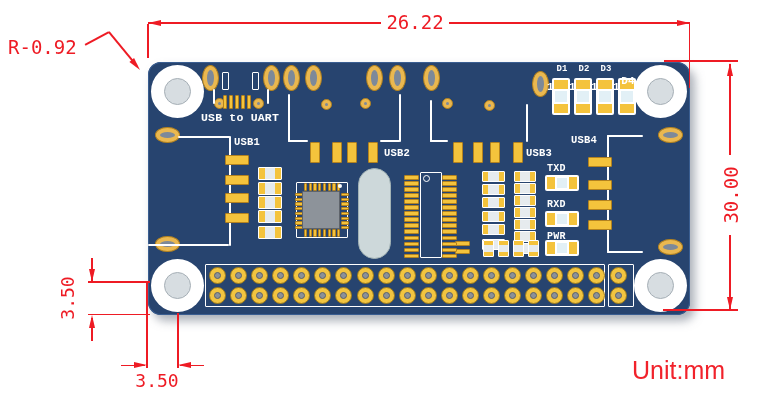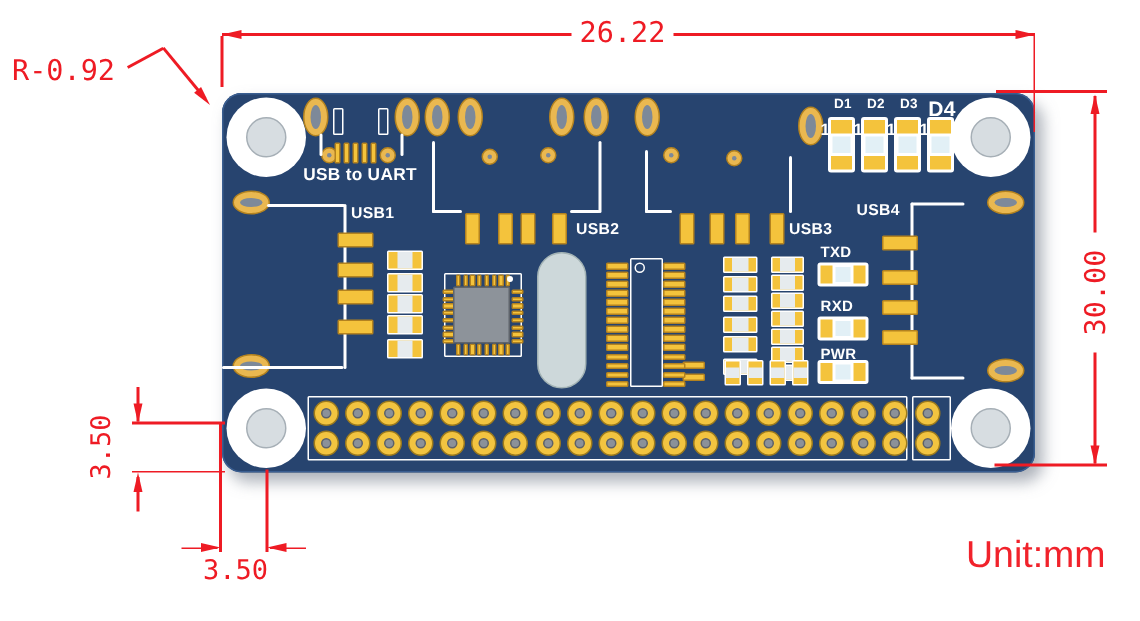--- a/index.html
+++ b/index.html
@@ -25,29 +25,29 @@
   .gpad>i{position:absolute;inset:4px;background:#8b9199;border:1px solid #5c6169;border-radius:50%;display:block;}
   .res{position:absolute;border:1.5px solid #ffffff;background:#f4c33c;box-sizing:border-box;border-radius:1px;}
   .res>i{position:absolute;background:#e6ebee;display:block;}
   .res.h>i{left:26%;right:26%;top:0;bottom:0;}
   .res.v>i{top:26%;bottom:26%;left:0;right:0;}
   .led{position:absolute;background:#ffffff;border-radius:2px;}
   .led>i{position:absolute;display:block;}
   .ic-body{position:absolute;background:#8d939a;border:1px solid #5f646b;box-sizing:border-box;border-radius:1px;}
   .crystal{position:absolute;background:#cdd8da;border:1.5px solid #a3b3b5;border-radius:17px;box-sizing:border-box;}
   .lbl{position:absolute;color:#ffffff;font-weight:bold;letter-spacing:.2px;white-space:nowrap;
-       font-family:Liberation Sans, sans-serif;line-height:1;}
+       font-family:Liberation Mono, monospace;line-height:1;}
   .ctr{text-align:center;}
   
   .dim{position:absolute;background:#ee1b24;}
   .ah{position:absolute;width:0;height:0;border-style:solid;border-color:transparent;}
   .dtext{position:absolute;color:#ee1b24;font-family:"DejaVu Sans Mono",monospace;
          font-size:19px;line-height:1;white-space:nowrap;}
   .unit{position:absolute;color:#f1222b;font-family:"Liberation Sans",sans-serif;
-        font-size:25px;line-height:1;white-space:nowrap;margin-left:12px;}
+        font-size:25px;line-height:1;white-space:nowrap;}
   .rot{transform:translate(-50%,-50%) rotate(-90deg);}
 </style>
 </head>
 <body>
 
 <div class="canvas">
 
   <div class="board" id="board">
     <div id="decor">
         <div class="hole" style="left: 3px; top: 3px; width: 53px; height: 53px;">
@@ -452,21 +452,21 @@
     <div class="lbl" style="left:236px;top:86px;font-size:10.5px;">USB2</div>
     <div class="lbl" style="left:378px;top:86px;font-size:10.5px;">USB3</div>
     <div class="lbl" style="left:423px;top:73px;font-size:10.5px;">USB4</div>
     <div class="lbl" style="left:399px;top:102px;font-size:10px;">TXD</div>
     <div class="lbl" style="left:399px;top:138px;font-size:10px;">RXD</div>
     <div class="lbl" style="left:399px;top:170px;font-size:10px;">PWR</div>
 
     <div class="lbl ctr" style="left:404px;top:3px;width:20px;font-size:9px;">D1</div>
     <div class="lbl ctr" style="left:426px;top:3px;width:20px;font-size:9px;">D2</div>
     <div class="lbl ctr" style="left:448px;top:3px;width:20px;font-size:9px;">D3</div>
-    <div class="lbl ctr" style="left:470px;top:3px;width:20px;font-size:14px;">D4</div>
+    <div class="lbl ctr" style="left:470px;top:14px;width:20px;font-size:11px;">D4</div>
 
     <div class="lbl" style="left:399px;top:20px;font-size:11px;">1</div>
     <div class="lbl" style="left:421px;top:20px;font-size:11px;">1</div>
     <div class="lbl" style="left:443px;top:20px;font-size:11px;">1</div>
     <div class="lbl" style="left:465px;top:20px;font-size:11px;">1</div>
   </div>
 
   <div id="dims">
     <div class="dtext ctr" style="left:381px;top:13px;width:68px;">26.22</div>
     <div class="dtext ctr rot" style="left:731px;top:195px;width:84px;">30.00</div>

